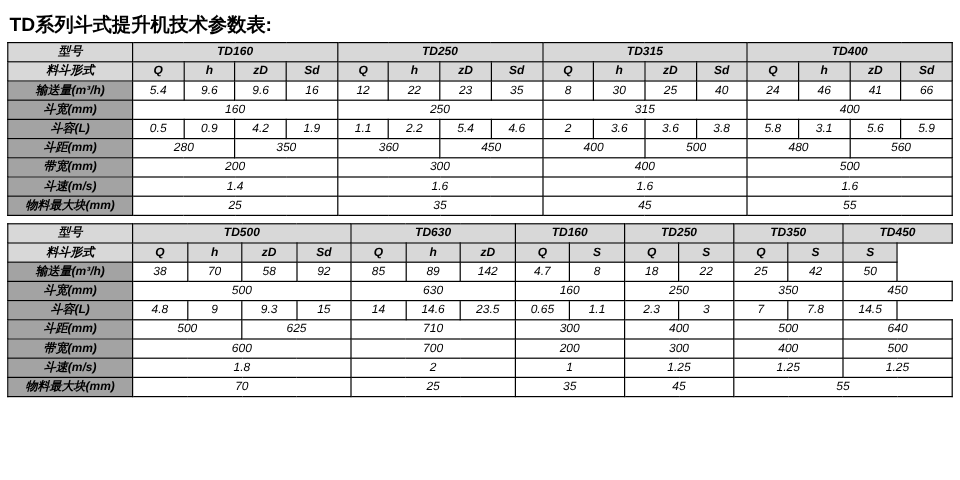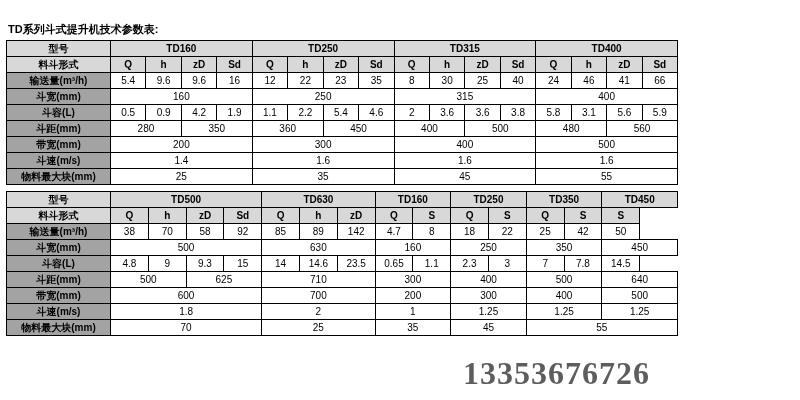--- a/index.html
+++ b/index.html
@@ -1,19 +1,19 @@
 <!DOCTYPE html>
 <html><head>
 <meta charset="utf-8">
 <style>
   html,body{margin:0;padding:0;background:#fff;}
   body{width:800px;height:400px;overflow:hidden;font-family:"Liberation Sans","DejaVu Sans",sans-serif;color:#000;}
   .page{position:relative;width:800px;height:400px;box-sizing:border-box;padding:4px 6px 0 6px;}
-  .doc-title{font-size:11px;font-weight:bold;letter-spacing:0px;margin:18px 0 3px 2px;}
-  table.spec{border-collapse:collapse;width:672px;table-layout:fixed;}
+  .doc-title{font-size:16px;font-weight:bold;letter-spacing:0px;margin:7px 0 3px 2px;}
+  table.spec{border-collapse:collapse;width:788px;table-layout:fixed;font-style:italic;}
   table.spec td,table.spec th{
     border:1px solid #000;
     font-size:10px;
     text-align:center;
     vertical-align:middle;
     height:15px;
     line-height:12px;
     padding:0 1px;
     overflow:hidden;
     white-space:nowrap;
@@ -273,14 +273,13 @@
         <td colspan="4">70</td>
         <td colspan="3">25</td>
         <td colspan="2">35</td>
         <td colspan="2">45</td>
         <td colspan="4">55</td>
       </tr>
     </tbody>
   </table>
 
 
-  <div class="watermark">13353676726</div>
 </div>
 
 </body></html>

